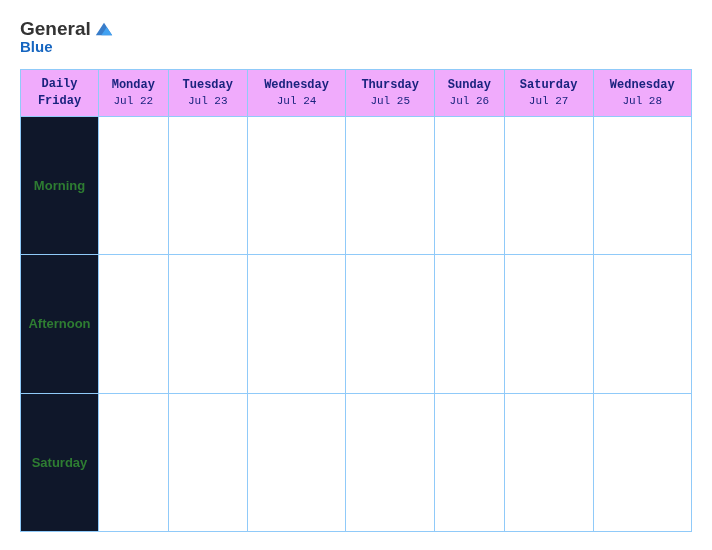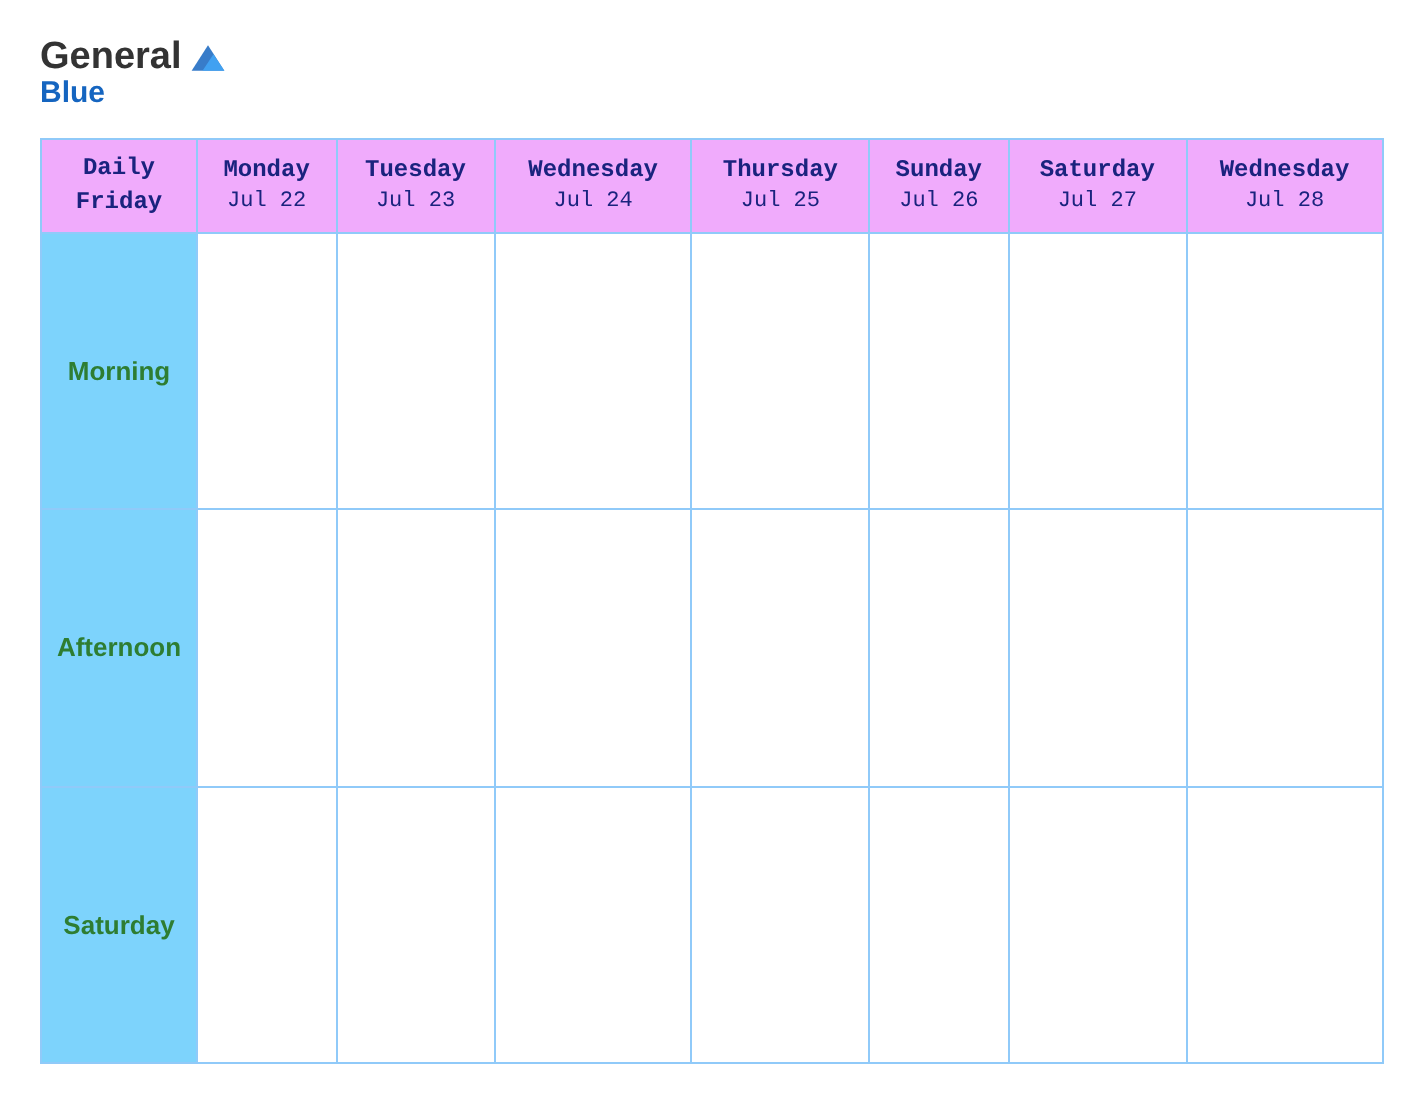--- a/index.html
+++ b/index.html
@@ -114,21 +114,21 @@
     .planner-table tbody tr td {
       height: 110px;
       vertical-align: middle;
       text-align: center;
       font-size: 13px;
       font-weight: bold;
     }
 
     
     .planner-table tbody tr td:first-child {
-      background: #7dd3fc;
+      background: #0f172a;
       color: #2e7d32;
       font-size: 13px;
       font-weight: bold;
       width: 78px;
     }
 
     
     .planner-table tbody tr td:not(:first-child) {
       background: #fff;
       color: #333;

